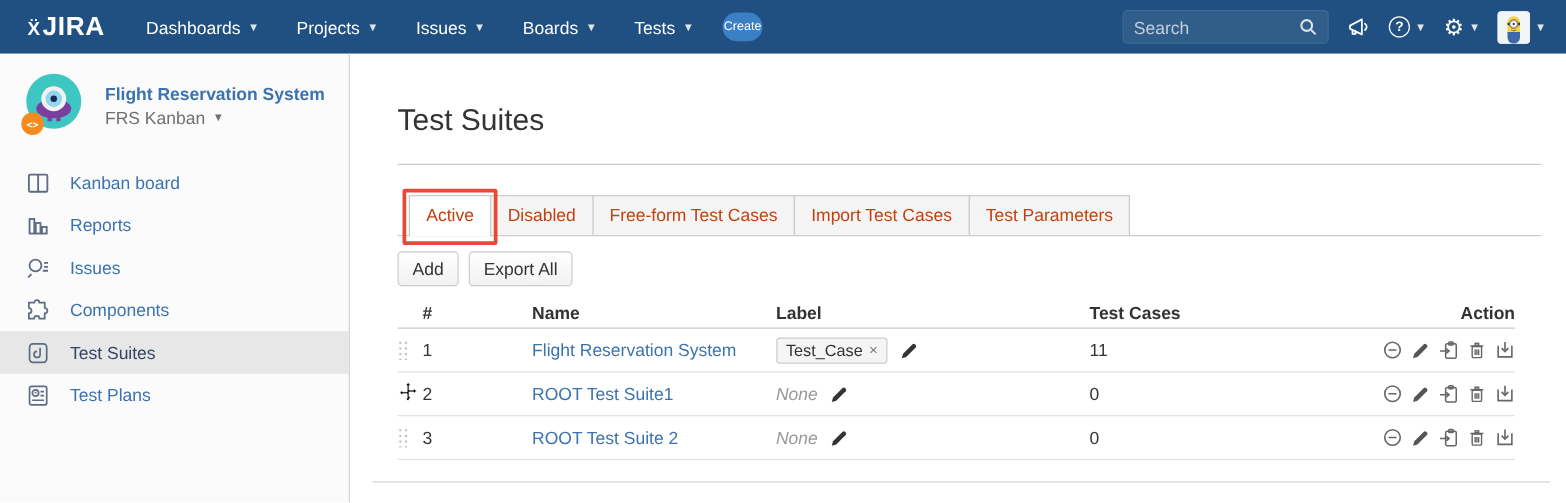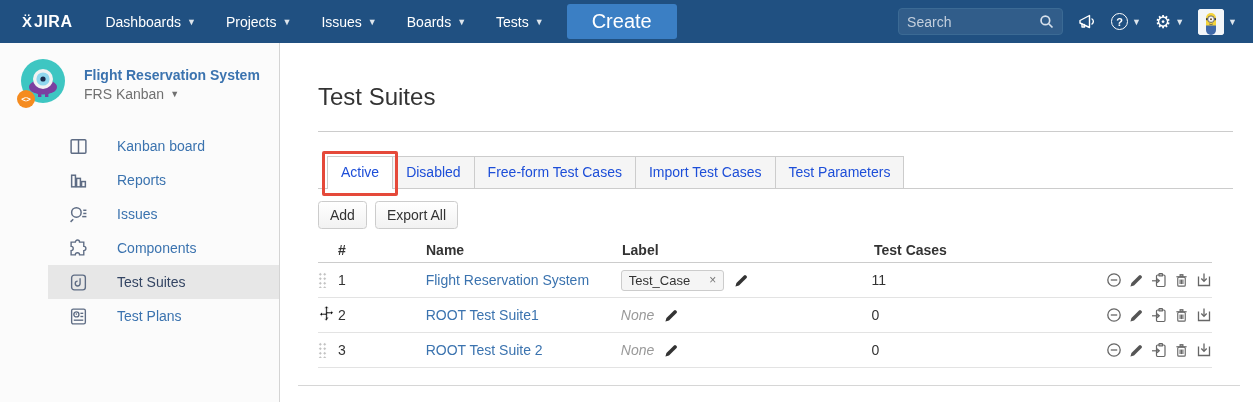--- a/index.html
+++ b/index.html
@@ -5,26 +5,26 @@
   * { margin:0; padding:0; box-sizing:border-box; }
   html,body { width:1253px; height:402px; overflow:hidden; background:#fff;
     font-family:"Liberation Sans", sans-serif; }
   .app { position:relative; width:1253px; height:402px; background:#fff; }
 
   
   .navbar { position:absolute; top:0; left:0; width:1253px; height:43px;
     background:#205081; display:flex; align-items:center; color:#fff; }
   .logo { display:flex; align-items:baseline; margin:0 18px 0 22px; cursor:pointer; }
   .logo-mark { font-size:15px; font-weight:bold; letter-spacing:1px; margin-right:1px; }
-  .logo-text { font-size:16px; font-weight:bold; letter-spacing:0.5px; }
+  .logo-text { font-size:21px; font-weight:bold; letter-spacing:0.5px; }
   .nav-item { font-size:14px; padding:0 15px; height:43px; display:flex; align-items:center;
     gap:6px; cursor:pointer; white-space:nowrap; }
   .caret { font-size:9px; color:rgba(255,255,255,.85); }
-  .create-btn { background:#3b7fc4; color:#fff; font-size:20px; border:none; border-radius:3px;
-    padding:6px 25px; margin-left:8px; cursor:pointer; }
+  .create-btn { background:#3b7fc4; color:#fff; font-size:10px; border:none; border-radius:14px;
+    padding:6px 1px; margin-left:8px; cursor:pointer; }
   .nav-right { margin-left:auto; display:flex; align-items:center; gap:14px; padding-right:16px; }
   .search-wrap { display:flex; align-items:center; background:rgba(255,255,255,.08);
     border:1px solid #3b6a94; border-radius:4px; height:27px; width:165px; padding:0 8px; }
   .search-wrap input { flex:1; background:transparent; border:none; outline:none; color:#eab308;
     font-size:14px; width:100px; }
   .search-wrap input::placeholder { color:#c3cfdd; }
   .nav-icon { display:flex; align-items:center; gap:4px; cursor:pointer; }
   .help-circle { width:17px; height:17px; border:1.6px solid #fff; border-radius:50%;
     font-size:11px; font-weight:bold; display:flex; align-items:center; justify-content:center; }
   .gear-glyph { font-size:18px; line-height:1; }
@@ -32,36 +32,36 @@
 
   
   .sidebar { position:absolute; top:43px; left:0; width:280px; height:359px;
     background:#fbfbfb; border-right:1px solid #d4d4d4; }
   .project-header { display:flex; align-items:center; gap:16px; padding:14px 10px 14px 16px; }
   .project-avatar { position:relative; width:52px; height:52px; flex:0 0 auto; }
   .project-name { font-size:14px; font-weight:bold; color:#3b73af; line-height:1.5; cursor:pointer; }
   .board-name { font-size:14px; color:#707070; display:flex; align-items:center; gap:6px; cursor:pointer; }
   .board-name .caret { color:#707070; }
   .side-nav { margin-top:6px; }
-  .side-item { display:flex; align-items:center; gap:28px; height:34px; padding-left:19px;
-    cursor:pointer;margin-left:48px; }
+  .side-item { display:flex; align-items:center; gap:15px; height:34px; padding-left:19px;
+    cursor:pointer; }
   .side-item .icon { width:22px; display:flex; justify-content:center; color:#5e6c84; }
   .side-item .lbl { font-size:14px; color:#3b73af; }
   .side-item.selected { background:#e7e7e7; }
   .side-item.selected .lbl { color:#344563; }
 
   
   .content { position:absolute; top:43px; left:280px; width:973px; height:359px;
     background:#fff; padding:0 20px 0 38px; }
   .page-title { font-size:24px; font-weight:400; color:#333; margin-top:40px; }
   .title-rule { border:none; border-top:1px solid #ccc; margin-top:20px; }
 
   .tabs-row { position:relative; margin-top:23px; padding-left:9px;
     border-bottom:1px solid #ccc; display:flex; align-items:flex-end; height:34px; }
-  .tab { font-size:14px; color:#1d4ed8; background:#f5f5f5; border:1px solid #ccc;
+  .tab { font-size:14px; color:#c2410c; background:#f5f5f5; border:1px solid #ccc;
     border-bottom:none; padding:7px 13px 8px; margin-right:-1px; cursor:pointer;
     position:relative; white-space:nowrap; }
   .tab.active { background:#fff; z-index:2; padding-bottom:9px; margin-bottom:-1px; }
   .tab-annotation { position:absolute; left:-6px; top:-6px; right:-6px; bottom:-7px;
     border:3px solid #e5493a; border-radius:2px; pointer-events:none; z-index:3; }
 
   .toolbar { display:flex; gap:8px; margin-top:12px; margin-right:10px; }
   .aui-btn { background:linear-gradient(#ffffff,#f2f2f2); border:1px solid #ccc; border-radius:3.5px;
     font-size:14px; color:#333; padding:5px 11px; cursor:pointer; font-family:inherit; }
 
@@ -73,21 +73,21 @@
   .col-handle { width:20px; display:flex; align-items:center; }
   .col-num { width:52px; }
   .col-name { width:196px;margin-left:36px; }
   .col-label { width:252px; display:flex; align-items:center; gap:10px; }
   .col-cases { width:210px; }
   .col-action { width:132px; display:flex; justify-content:flex-end; align-items:center; gap:7px; }
   .link { color:#3b73af; text-decoration:none; cursor:pointer; }
   .drag-dots { width:9px; height:16px;
     background-image:radial-gradient(#bdbdbd 1.1px, transparent 1.2px);
     background-size:4.5px 4.5px; cursor:grab; }
-  .chip { display:inline-flex; align-items:center; gap:19px; background:#f5f5f5;
+  .chip { display:inline-flex; align-items:center; gap:5px; background:#f5f5f5;
     border:1px solid #ccc; border-radius:3px; padding:2px 7px; font-size:13px; color:#333; }
   .chip-x { color:#777; font-size:12px; cursor:pointer; }
   .none-val { font-style:italic; color:#999; }
   .pencil-btn, .action-ic { display:flex; align-items:center; cursor:pointer; }
   .bottom-rule { position:absolute; left:18px; right:13px; bottom:16px;
     border-top:1px solid #d6d6d6; }
 </style>
 </head>
 <body>
 
@@ -268,20 +268,21 @@
       <button class="aui-btn">Export All</button>
     </div>
 
     <div class="suites-table">
       <div class="t-row t-head">
         <div class="col-handle"></div>
         <div class="col-num">#</div>
         <div class="col-name">Name</div>
         <div class="col-label">Label</div>
         <div class="col-cases">Test Cases</div>
+        <div class="col-action">Action</div>
       </div>
 
       <div class="t-row t-body-row">
         <div class="col-handle">
             <span class="drag-dots"></span>
           </div>
         <div class="col-num">1</div>
         <div class="col-name"><a class="link">Flight Reservation System</a></div>
         <div class="col-label">
           <span class="chip">

